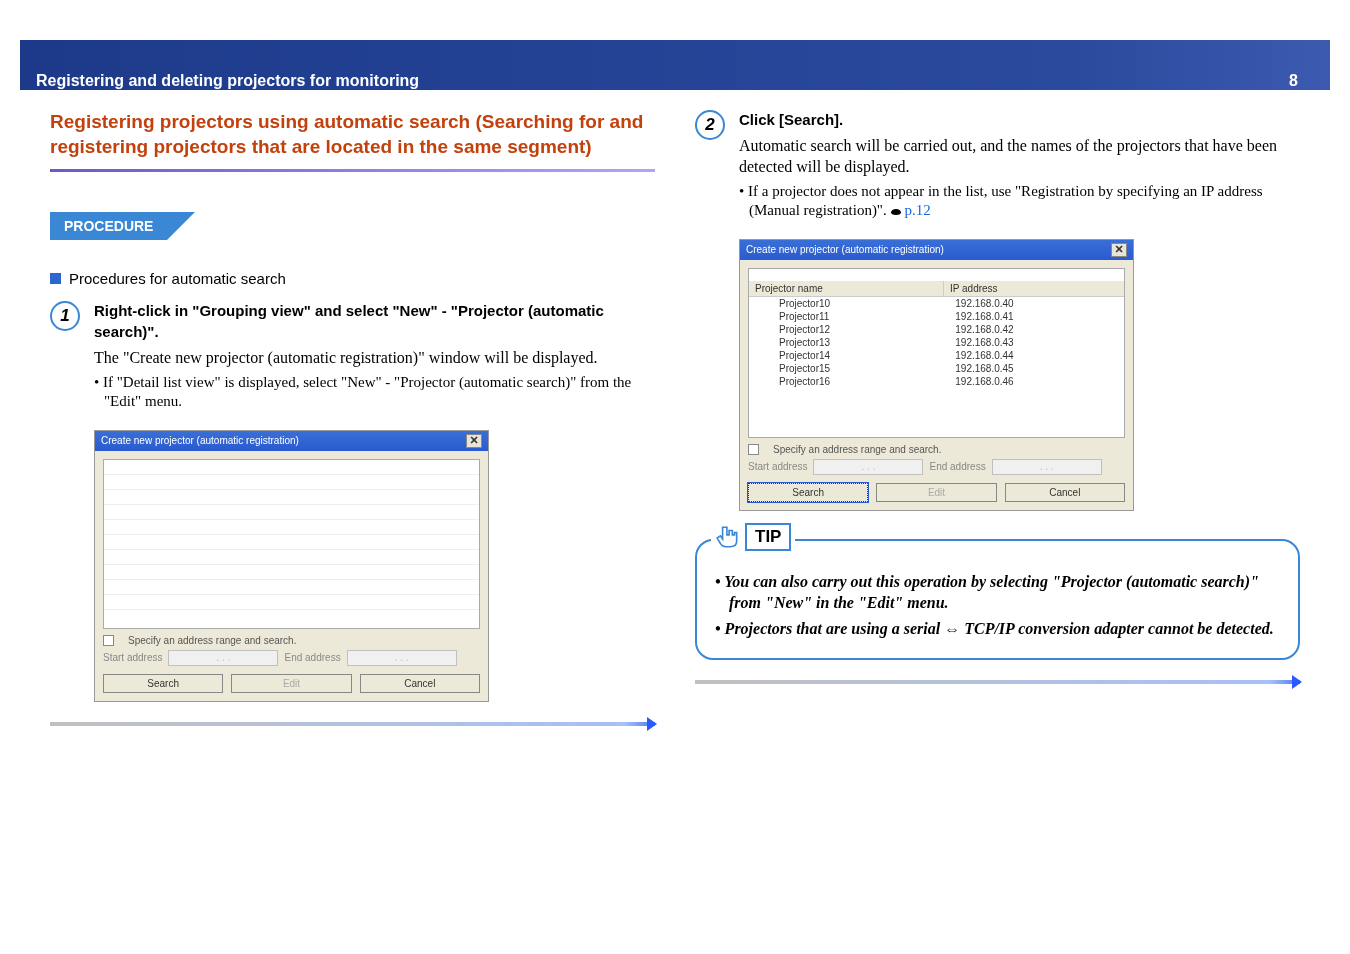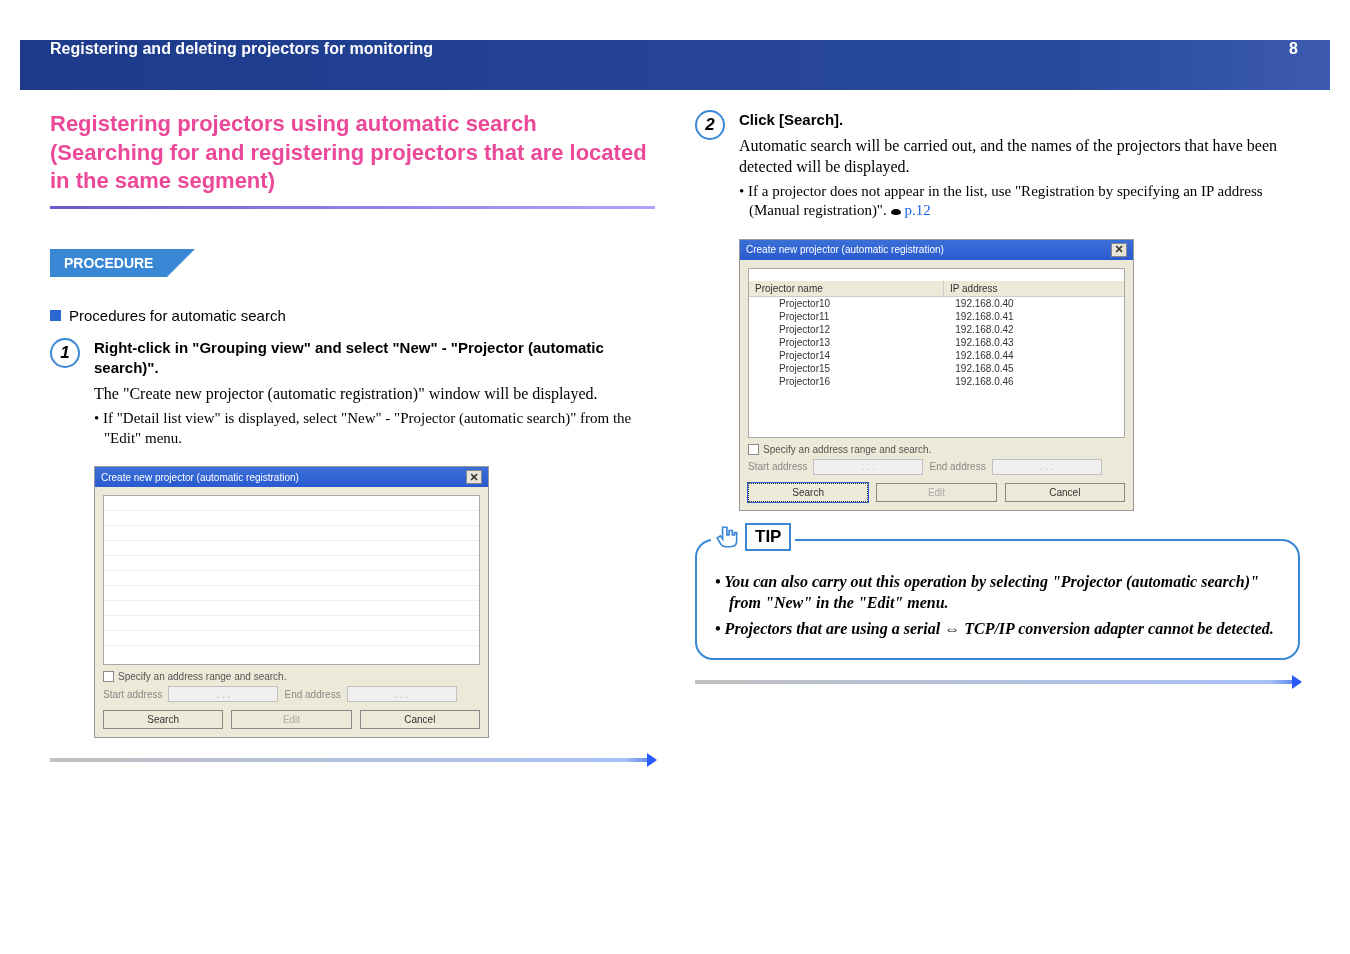--- a/index.html
+++ b/index.html
@@ -11,22 +11,22 @@
     position: relative;
   }
   .header-bar {
     position: absolute;
     left: 20px;
     top: 40px;
     right: 20px;
     height: 50px;
     background: linear-gradient(to right, #1d3a8a, #2a4a9e 80%, #3b5ab0);
     display: flex;
-    align-items: flex-start;
-    padding-left: 30px;
+    align-items: flex-end;
+    padding-left: 16px;
     color: #fff;
   }
   .header-title {
     font-size: 16px;
     font-weight: bold;
   }
   .page-num {
     position: absolute;
     right: 32px;
     color: #fff;
@@ -38,23 +38,23 @@
     top: 110px;
     left: 50px;
     right: 50px;
     display: flex;
     gap: 40px;
   }
   .col {
     flex: 1;
   }
   .main-heading {
-    font-size: 22px;
-    font-weight: bold;
-    color: #ec4899;
+    font-size: 19px;
+    font-weight: bold;
+    color: #c2410c;
     line-height: 1.3;
     margin-bottom: 10px;
   }
   .heading-underline {
     height: 3px;
     background: linear-gradient(to right, #6a5acd, #b0a4ff);
     margin-top: 6px;
     width: 100%;
   }
   .procedure-tab {
@@ -215,21 +215,21 @@
     display: flex;
     padding: 1px 6px;
     color: #333;
   }
   .results-rows > div > span:first-child { flex: 0 0 52%; }
   .results-rows > div > span:last-child { flex: 1; }
   .dialog-checkbox-row {
     margin-top: 6px;
     display: flex;
     align-items: center;
-    gap: 4px;
+    gap: 14px;
     color: #555;
   }
   .checkbox {
     width: 11px;
     height: 11px;
     background: #fff;
     border: 1px solid #888;
   }
   .dialog-addr-row {
     display: flex;

